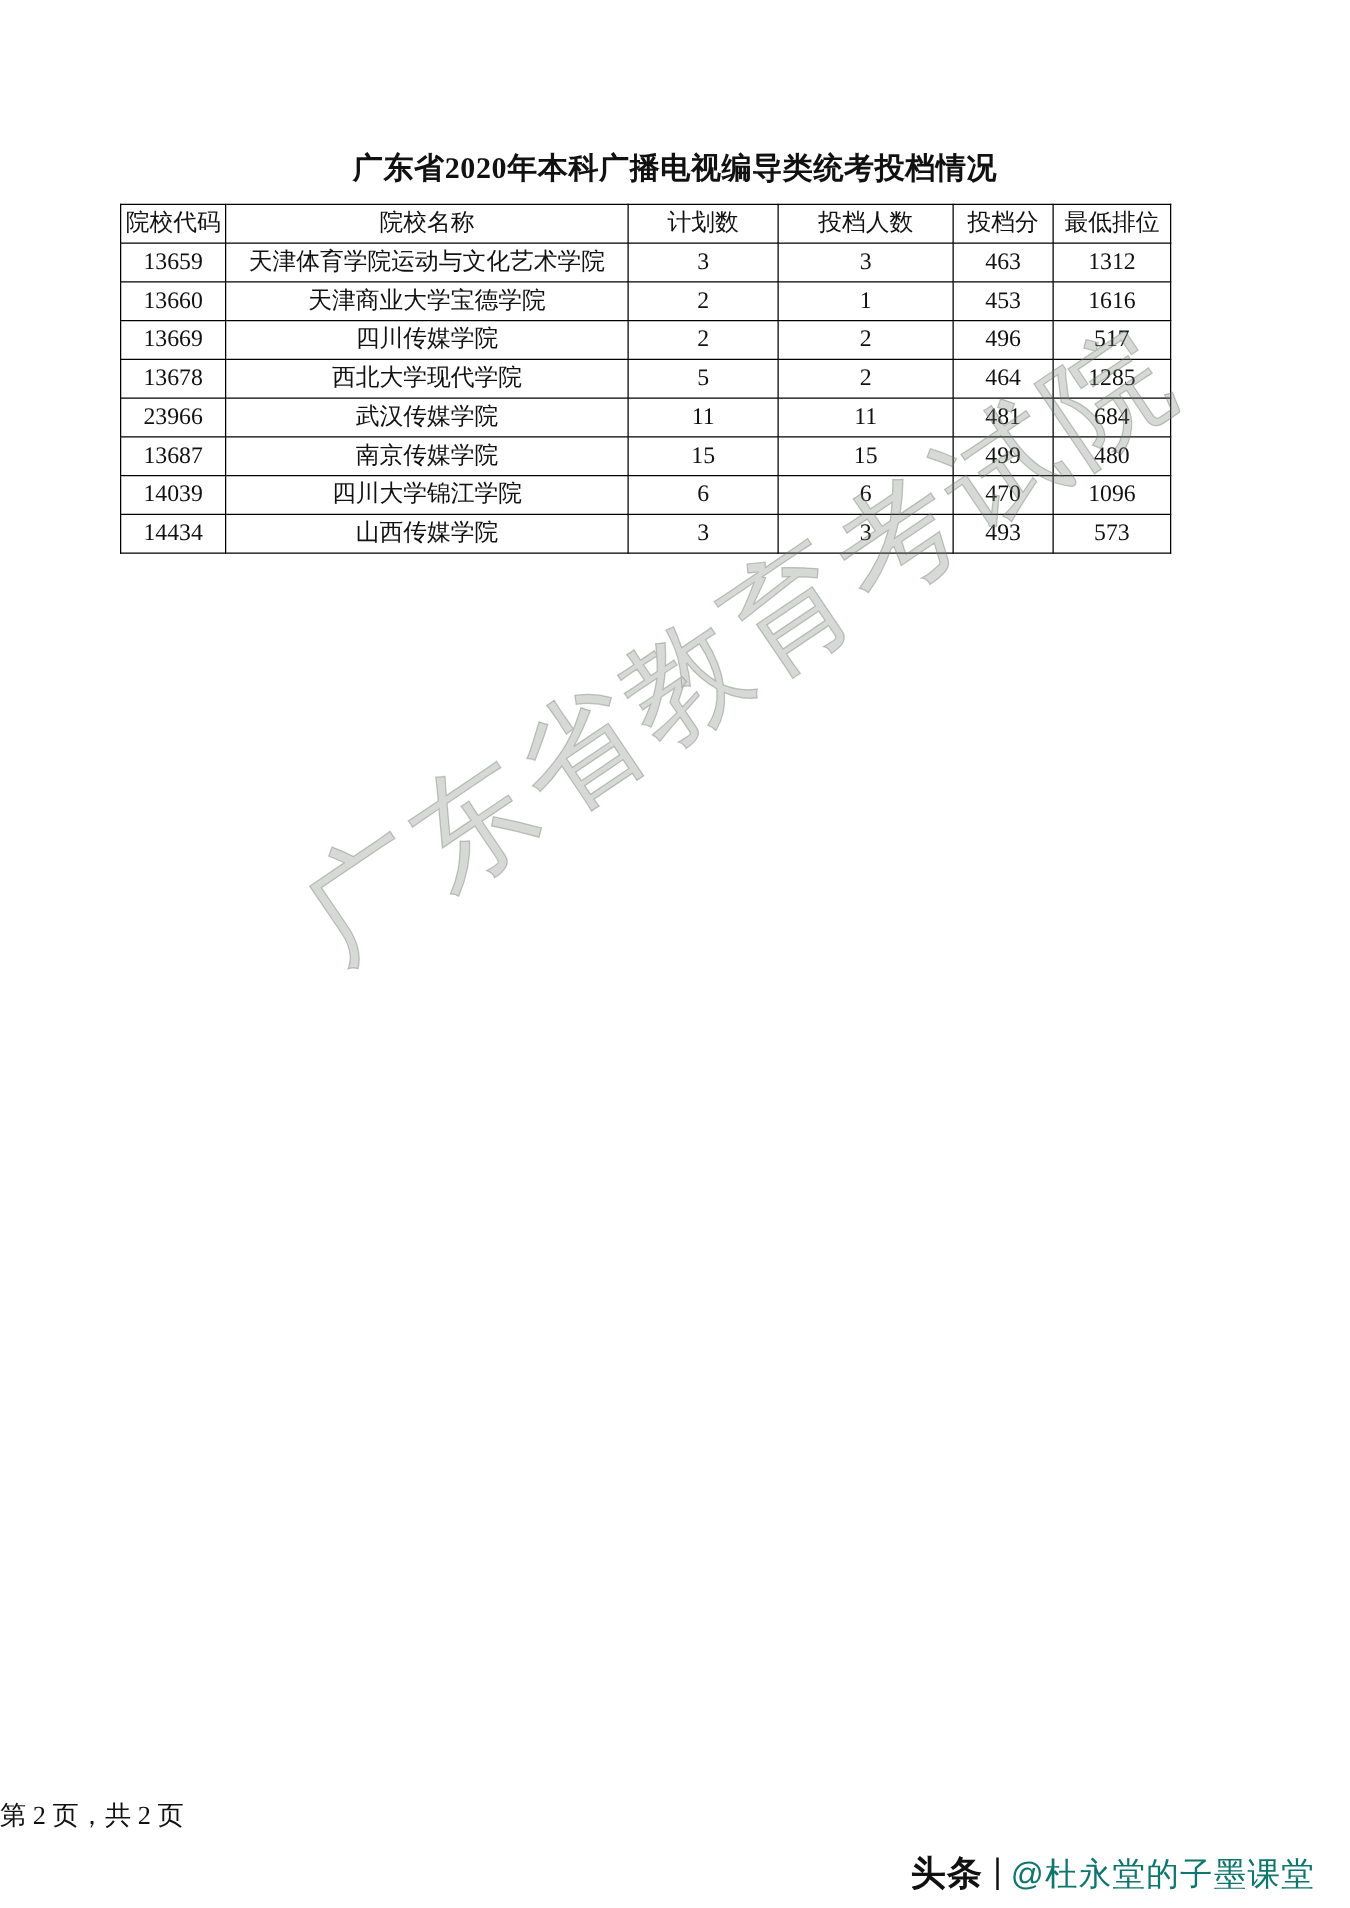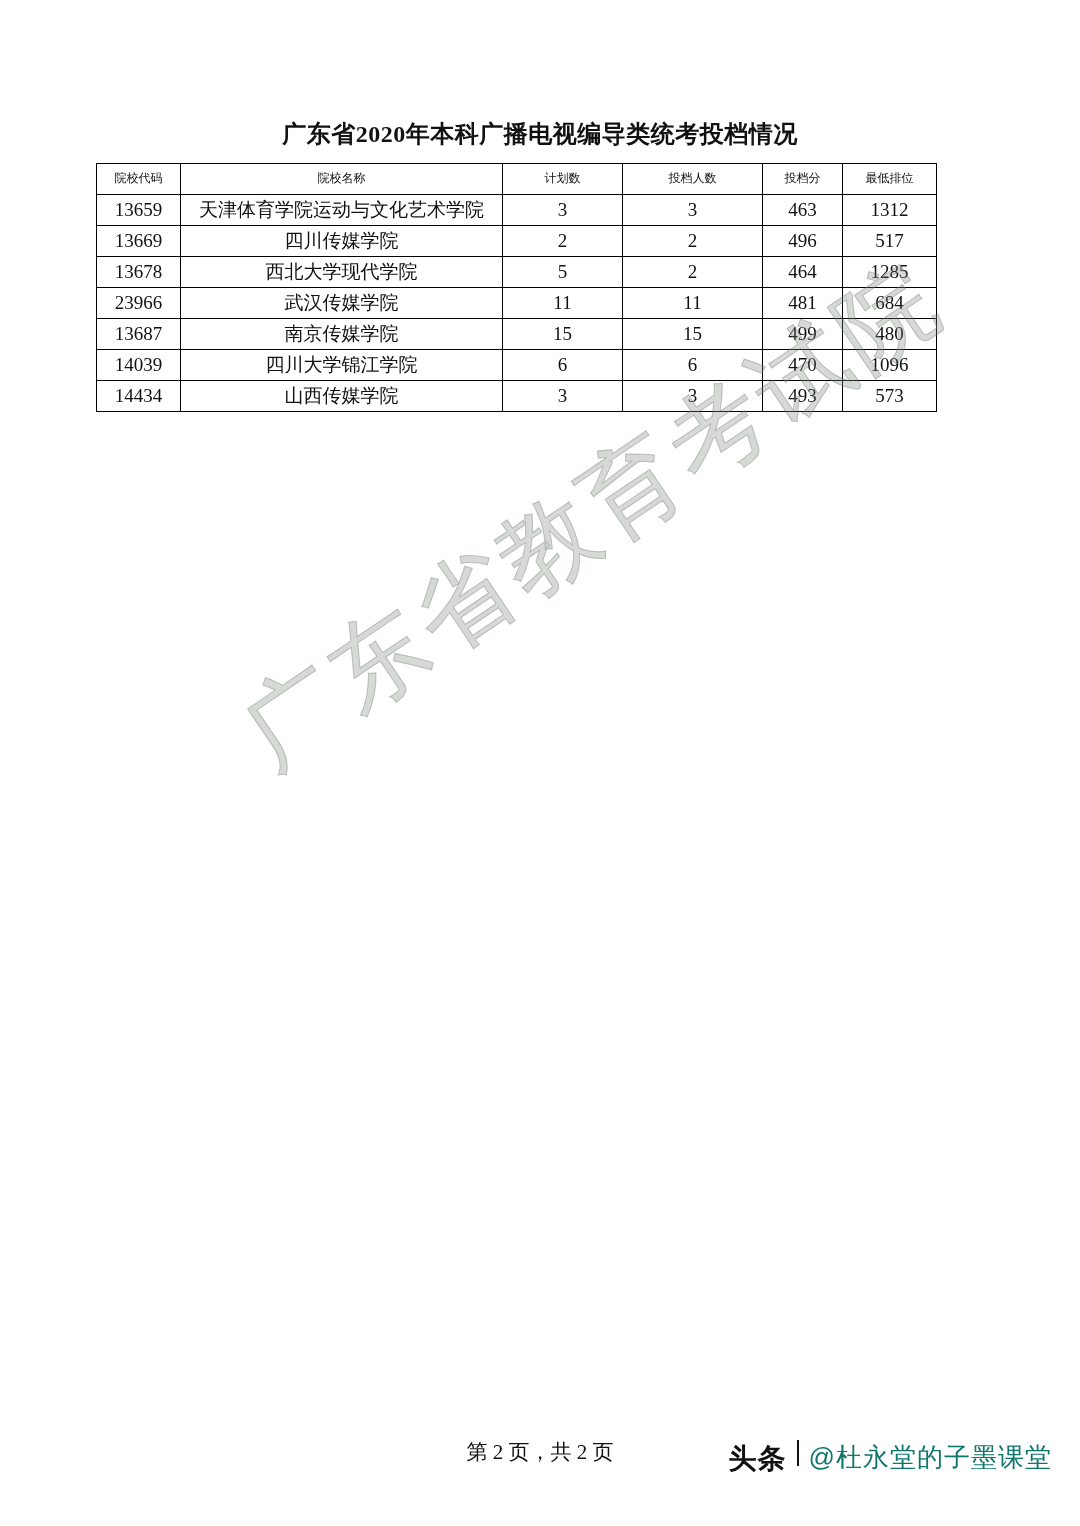--- a/index.html
+++ b/index.html
@@ -50,21 +50,21 @@
     height: 30px;
     padding: 0 2px;
     text-align: center;
     vertical-align: middle;
     font-weight: normal;
     line-height: 1.1;
     white-space: nowrap;
     overflow: hidden;
   }
   table.data thead th {
-    font-size: 12px;
+    font-size: 19px;
   }
   col.c-code { width: 84px; }
   col.c-name { width: 322px; }
   col.c-plan { width: 120px; }
   col.c-count { width: 140px; }
   col.c-score { width: 80px; }
   col.c-rank { width: 94px; }
 
   .watermark {
     position: absolute;
@@ -87,29 +87,29 @@
     transform: rotate(-34deg);
     transform-origin: left center;
     white-space: nowrap;
     letter-spacing: 6px;
   }
   .page-number {
     position: absolute;
     top: 1438px;
     left: 0;
     width: 1080px;
-    text-align: center;
     font-size: 21px;
     color: #111;
   }
   .footer-brand {
     position: absolute;
-    top: 1440px;
+    top: 1480px;
     right: 28px;
     display: flex;
+    align-items: center;
     gap: 10px;
   }
   .footer-brand .tt-logo {
     font-size: 28px;
     font-weight: bold;
     color: #111;
     font-family: "Liberation Sans", sans-serif;
     letter-spacing: 1px;
   }
   .footer-brand .tt-sep {
@@ -155,20 +155,28 @@
       <tbody>
         <tr>
           <td>13659</td>
           <td>天津体育学院运动与文化艺术学院</td>
           <td>3</td>
           <td>3</td>
           <td>463</td>
           <td>1312</td>
         </tr>
         <tr>
+          <td>13660</td>
+          <td>天津商业大学宝德学院</td>
+          <td>2</td>
+          <td>1</td>
+          <td>453</td>
+          <td>1616</td>
+        </tr>
+        <tr>
           <td>13669</td>
           <td>四川传媒学院</td>
           <td>2</td>
           <td>2</td>
           <td>496</td>
           <td>517</td>
         </tr>
         <tr>
           <td>13678</td>
           <td>西北大学现代学院</td>

